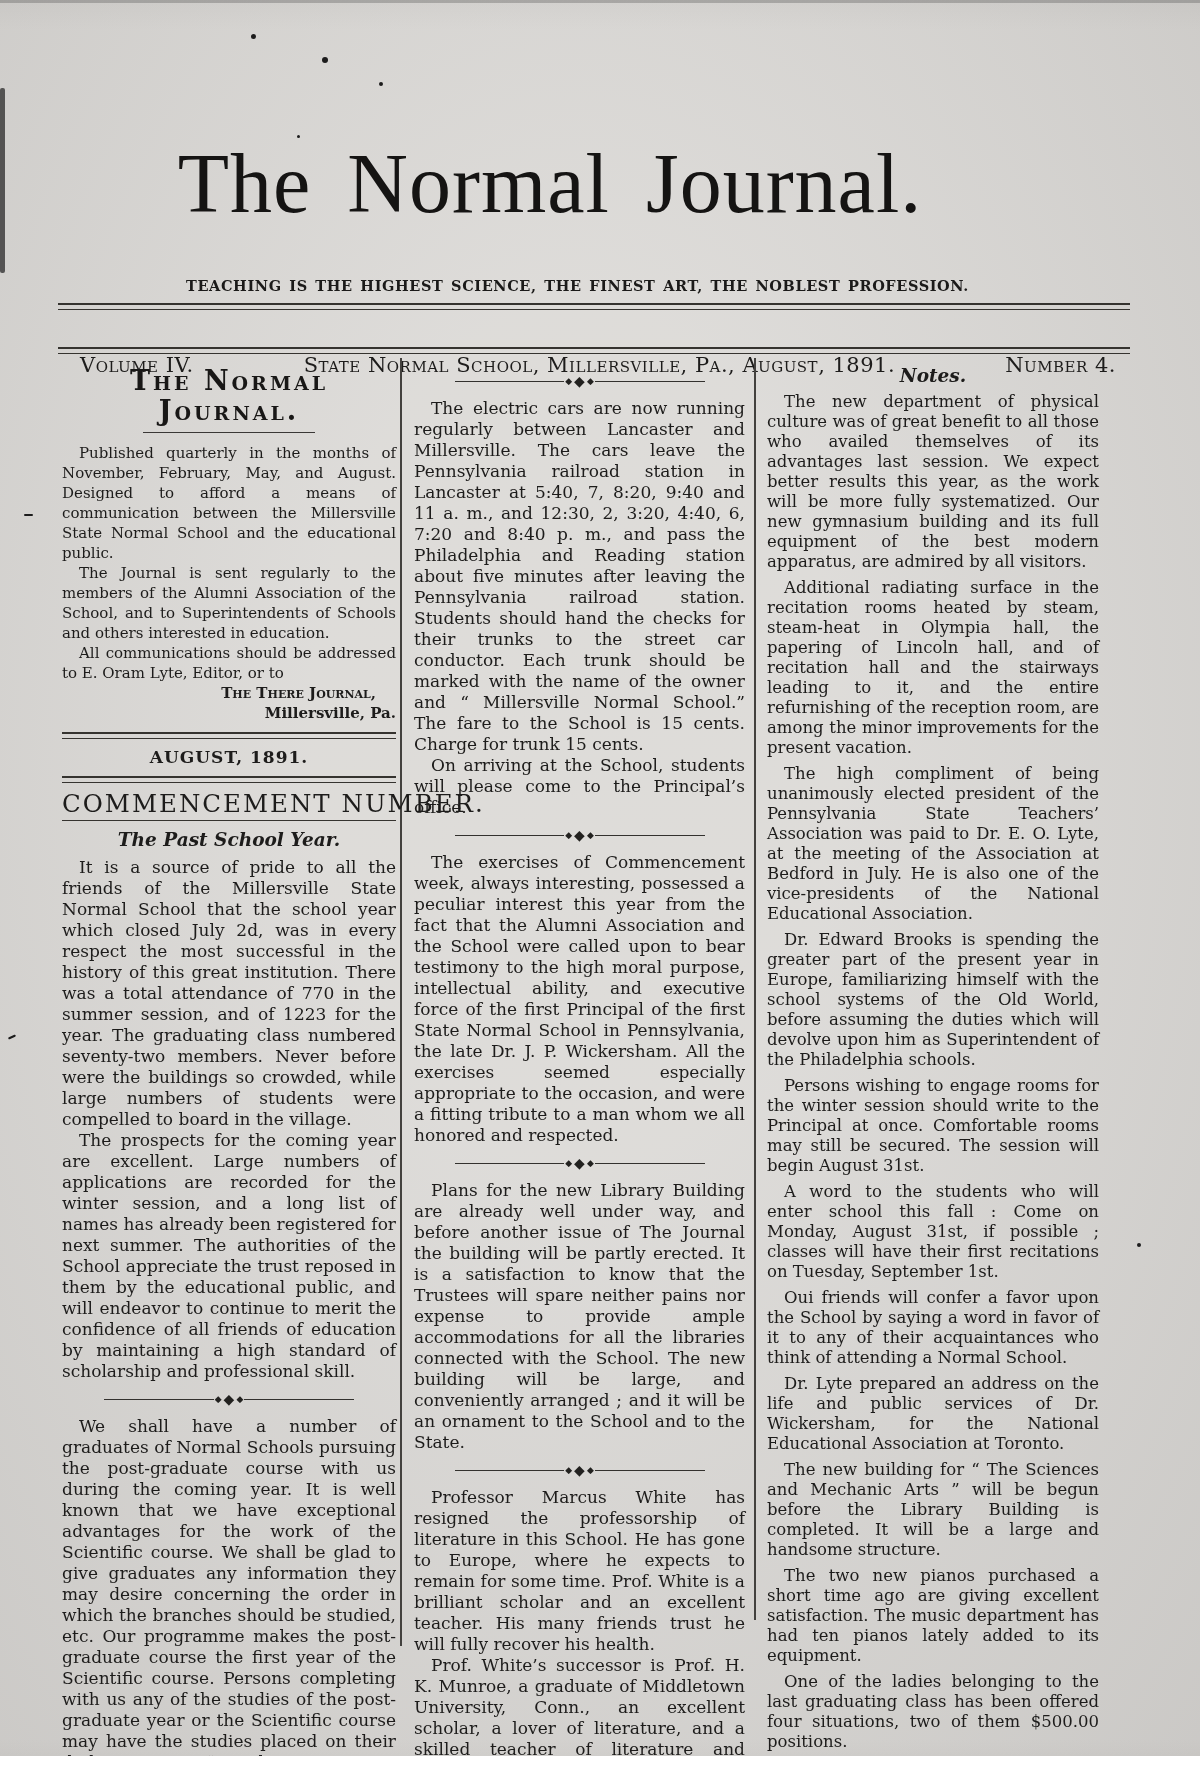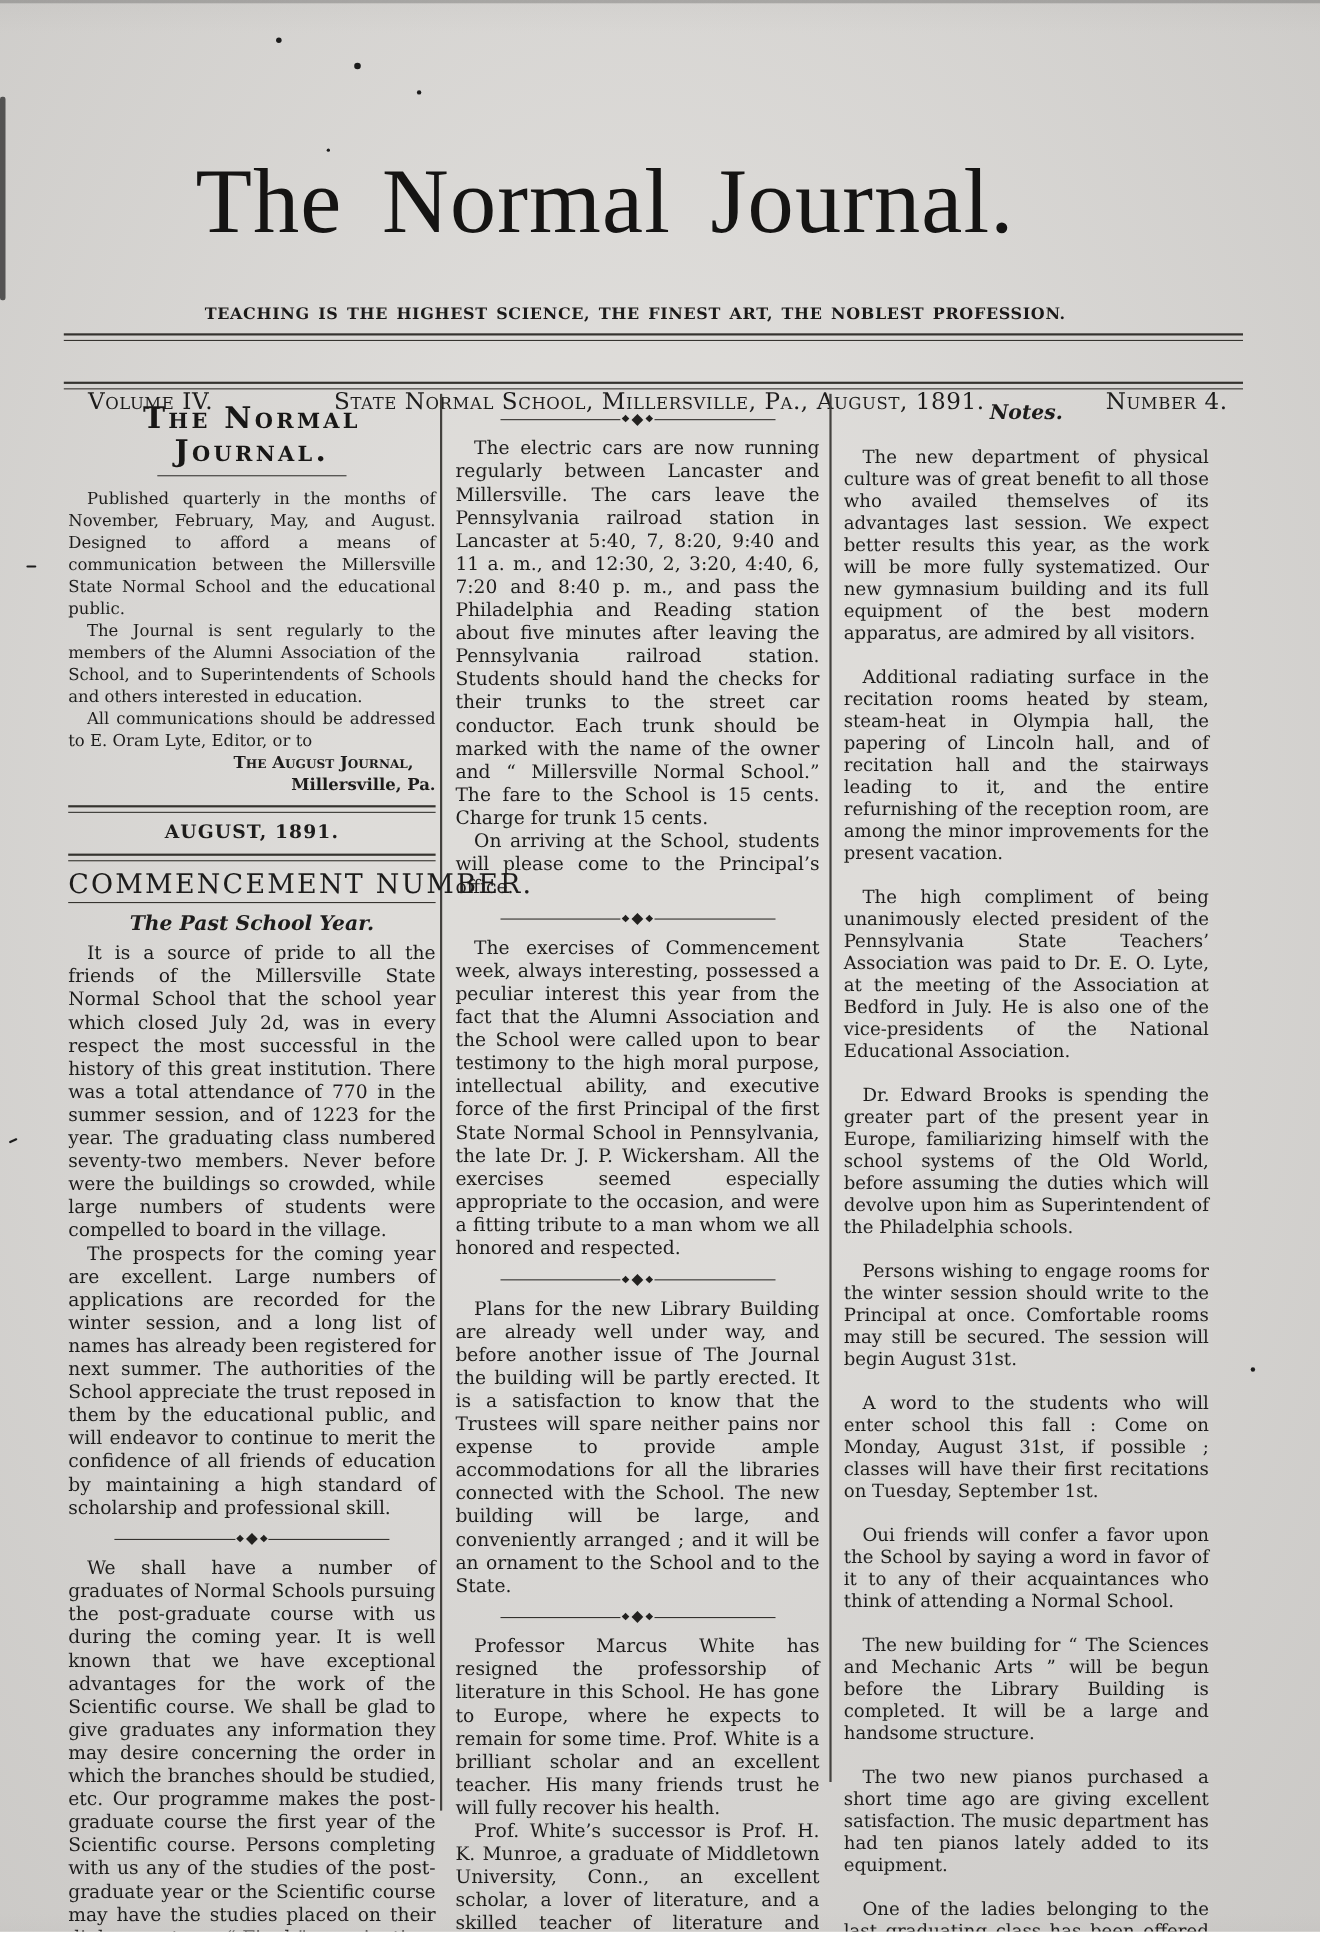--- a/index.html
+++ b/index.html
@@ -49,21 +49,21 @@
     display:flex;justify-content:space-between;align-items:flex-start;
     font-variant-caps:small-caps;font-size:21px;font-weight:500;letter-spacing:.5px;margin-top:40px;
   }
 
   
   .col{position:absolute;text-align:justify;font-size:17px;line-height:21px;}
   .col p{margin:0;text-indent:17px;}
   .col-1{left:62px;top:360px;width:334px;}
   .col-2{left:414px;top:364px;width:331px;}
   .col-3{left:767px;top:364px;width:332px;font-size:16.5px;line-height:20px;}
-  .col-3 p{margin-top:20px;}
+  .col-3 p{margin-top:6px;}
   .vrule{position:absolute;width:1.5px;background:#43413e;}
   .vr1{left:400px;top:358px;height:1288px;}
   .vr2{left:754px;top:358px;height:1262px;}
 
   
   .journal-heading{
     margin:6px 0 0 0;text-align:center;
     font-variant-caps:small-caps;font-weight:bold;
     font-size:27px;line-height:30px;letter-spacing:3px;color:#181716;
   }
@@ -111,21 +111,21 @@
 
   <div class="vrule vr1"></div>
   <div class="vrule vr2"></div>
 
   <div class="col col-1">
     <h2 class="journal-heading">The Normal Journal.</h2>
     <div class="heading-rule"></div>
     <p class="small-text">Published quarterly in the months of November, February, May, and August.  Designed to afford a means of communication between the Millersville State Normal School and the educational public.</p>
     <p class="small-text">The Journal is sent regularly to the members of the Alumni Association of the School, and to Superintendents of Schools and others interested in education.</p>
     <p class="small-text">All communications should be addressed to E. Oram Lyte, Editor, or to</p>
-    <p class="addr1">The August Journal,</p>
+    <p class="addr1">The There Journal,</p>
     <p class="addr2">Millersville, Pa.</p>
     <div class="drule c1-drule"></div>
     <p class="issue-heading">AUGUST, 1891.</p>
     <div class="drule"></div>
     <p class="commencement">COMMENCEMENT NUMBER.</p>
     <div class="srule"></div>
     <p class="article-title">The Past School Year.</p>
     <p>It is a source of pride to all the friends of the Millersville State Normal School that the school year which closed July 2d, was in every respect the most successful in the history of this great institution.  There was a total attendance of 770 in the summer session, and of 1223 for the year.  The graduating class numbered seventy-two members.  Never before were the buildings so crowded, while large numbers of students were compelled to board in the village.</p>
     <p>The prospects for the coming year are excellent.  Large numbers of applications are recorded for the winter session, and a long list of names has already been registered for next summer.  The authorities of the School appreciate the trust reposed in them by the educational public, and will endeavor to continue to merit the confidence of all friends of education by maintaining a high standard of scholarship and professional skill.</p>
     <div class="orn">
@@ -177,20 +177,21 @@
 
   <div class="col col-3">
     <p class="notes-title">Notes.</p>
     <p>The new department of physical culture was of great benefit to all those who availed themselves of its advantages last session.  We expect better results this year, as the work will be more fully systematized.  Our new gymnasium building and its full equipment of the best modern apparatus, are admired by all visitors.</p>
     <p>Additional radiating surface in the recitation rooms heated by steam, steam-heat in Olympia hall, the papering of Lincoln hall, and of recitation hall and the stairways leading to it, and the entire refurnishing of the reception room, are among the minor improvements for the present vacation.</p>
     <p>The high compliment of being unanimously elected president of the Pennsylvania State Teachers’ Association was paid to Dr. E. O. Lyte, at the meeting of the Association at Bedford in July.  He is also one of the vice-presidents of the National Educational Association.</p>
     <p>Dr. Edward Brooks is spending the greater part of the present year in Europe, familiarizing himself with the school systems of the Old World, before assuming the duties which will devolve upon him as Superintendent of the Philadelphia schools.</p>
     <p>Persons wishing to engage rooms for the winter session should write to the Principal at once.  Comfortable rooms may still be secured.  The session will begin August 31st.</p>
     <p>A word to the students who will enter school this fall :  Come on Monday, August 31st, if possible ;  classes will have their first recitations on Tuesday, September 1st.</p>
     <p>Oui friends will confer a favor upon the School by saying a word in favor of it to any of their acquaintances who think of attending a Normal School.</p>
+    <p>Dr. Lyte prepared an address on the life and public services of Dr. Wickersham, for the National Educational Association at Toronto.</p>
     <p>The new building for “ The Sciences and Mechanic Arts ” will be begun before the Library Building is completed.  It will be a large and handsome structure.</p>
     <p>The two new pianos purchased a short time ago are giving excellent satisfaction. The music department has had ten pianos lately added to its equipment.</p>
     <p>One of the ladies belonging to the last graduating class has been offered four situations, two of them $500.00 positions.</p>
     <p>A copy of the catalogue of the School for 1890–91 has been sent to each member of the Alumni Association.</p>
 
   </div>
 
 </div>
 
 </body></html>

